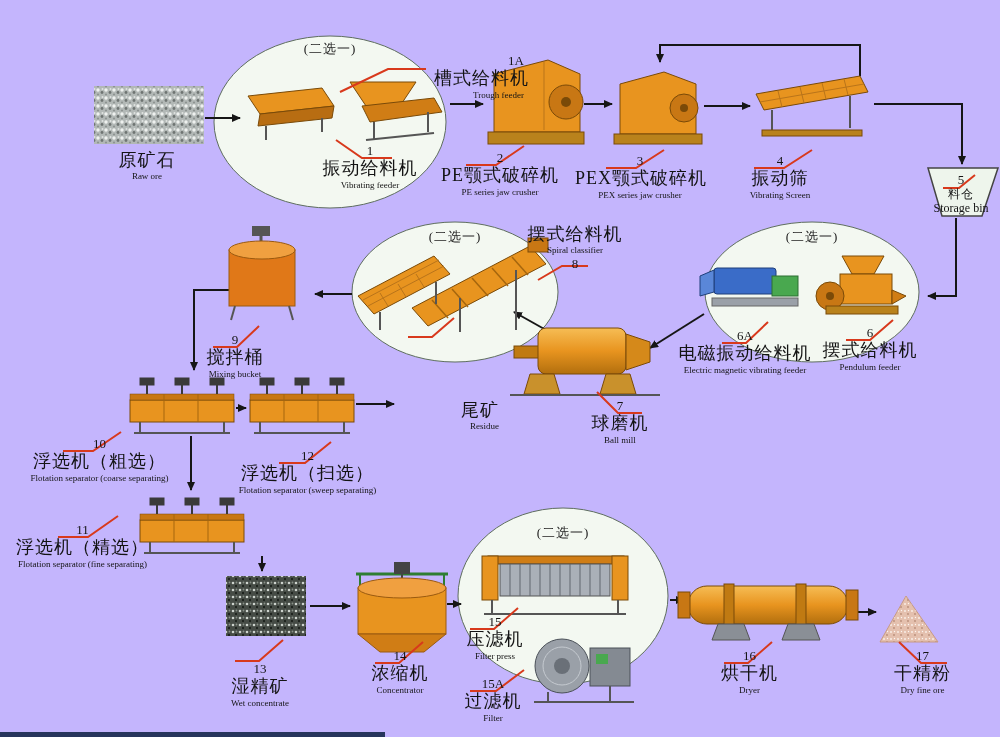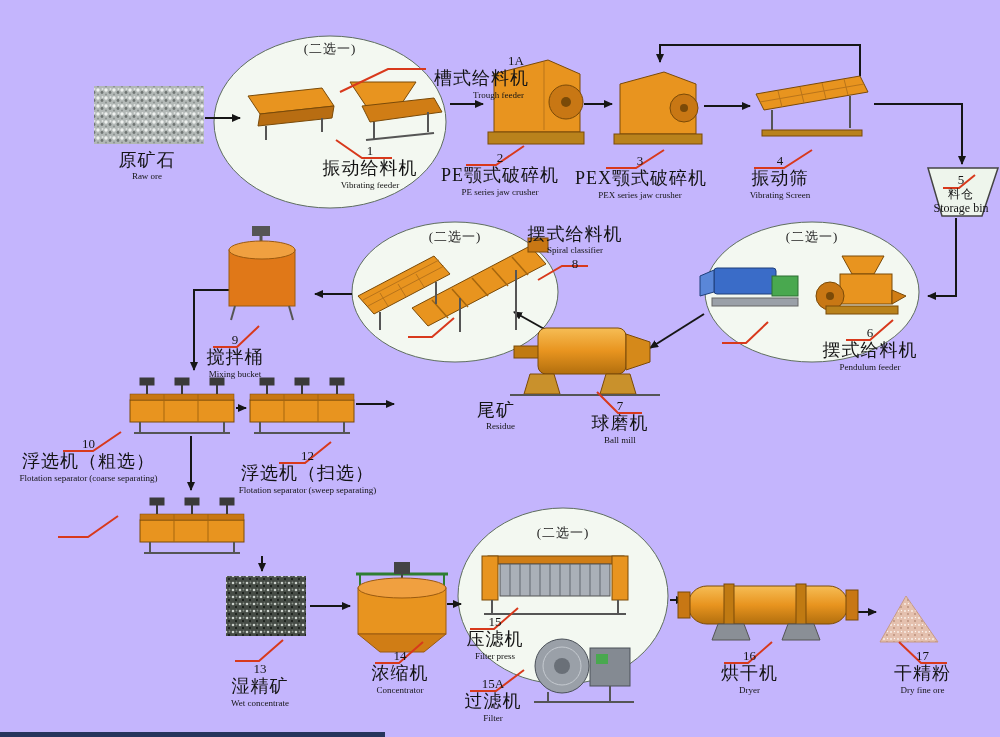--- a/index.html
+++ b/index.html
@@ -346,56 +346,66 @@
   <span class="en" style="font-size:12px;">Storage bin</span>
 </div>
 
 <div class="label" style="left:525px;top:224px;width:100px;">
   <span class="zh">摆式给料机</span>
   <span class="en">Spiral classifier</span>
   <span class="num">8</span>
 </div>
 
 
+<div class="label" style="left:665px;top:328px;width:160px;">
+  <span class="num">6A</span>
+  <span class="zh">电磁振动给料机</span>
+  <span class="en">Electric magnetic vibrating feeder</span>
+</div>
 
 <div class="label" style="left:815px;top:325px;width:110px;">
   <span class="num">6</span>
   <span class="zh">摆式给料机</span>
   <span class="en">Pendulum feeder</span>
 </div>
 
 <div class="label" style="left:585px;top:398px;width:70px;">
   <span class="num">7</span>
   <span class="zh">球磨机</span>
   <span class="en">Ball mill</span>
 </div>
 
 <div class="label" style="left:195px;top:332px;width:80px;">
   <span class="num">9</span>
   <span class="zh">搅拌桶</span>
   <span class="en">Mixing bucket</span>
 </div>
 
-<div class="label" style="left:1px;top:436px;width:175px;text-align:center;">
+<div class="label" style="left:12px;top:436px;width:175px;text-align:center;">
   <span class="num">10</span>
   <span class="zh">浮选机（粗选）</span>
   <span class="en">Flotation separator (coarse separating)</span>
 </div>
 
 <div class="label" style="left:225px;top:448px;width:165px;">
   <span class="num">12</span>
   <span class="zh">浮选机（扫选）</span>
   <span class="en">Flotation separator (sweep separating)</span>
 </div>
 
-<div class="label left" style="left:406px;top:400px;width:70px;">
+<div class="label left" style="left:390px;top:400px;width:70px;">
   <span class="zh">尾矿</span>
   <span class="en">Residue</span>
 </div>
 
+<div class="label" style="left:0px;top:522px;width:165px;">
+  <span class="num">11</span>
+  <span class="zh">浮选机（精选）</span>
+  <span class="en">Flotation separator (fine separating)</span>
+</div>
 
 <div class="label" style="left:215px;top:646px;width:90px;margin-top:15px;">
   <span class="num">13</span>
   <span class="zh">湿精矿</span>
   <span class="en">Wet concentrate</span>
 </div>
 
 <div class="label" style="left:355px;top:648px;width:90px;">
   <span class="num">14</span>
   <span class="zh">浓缩机</span>

